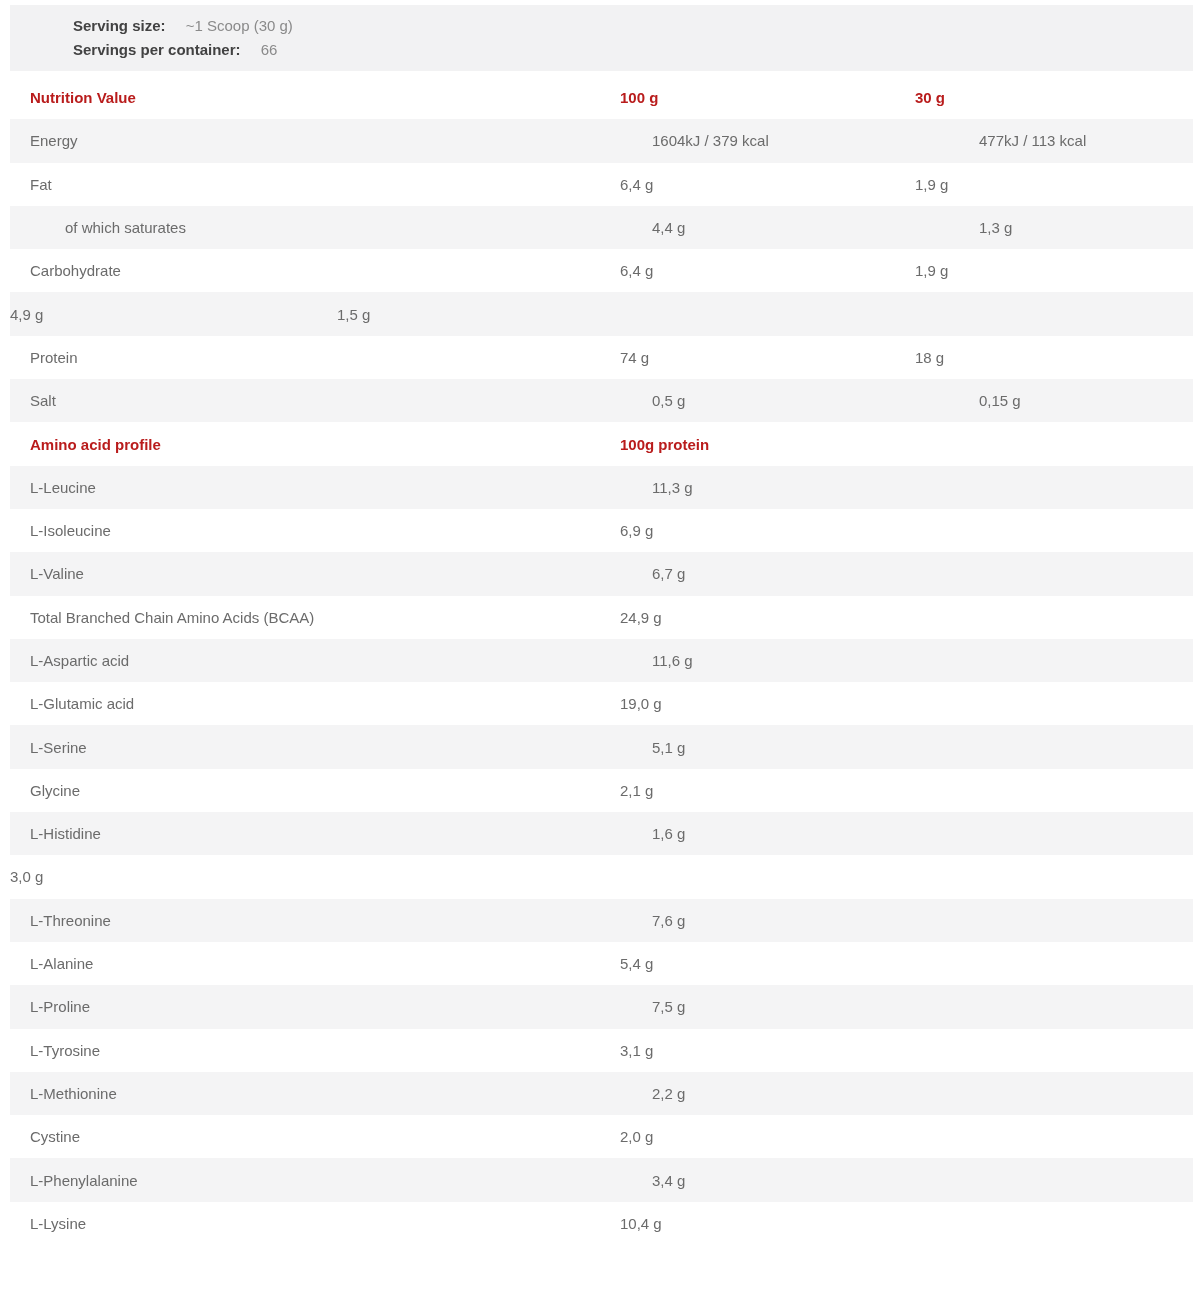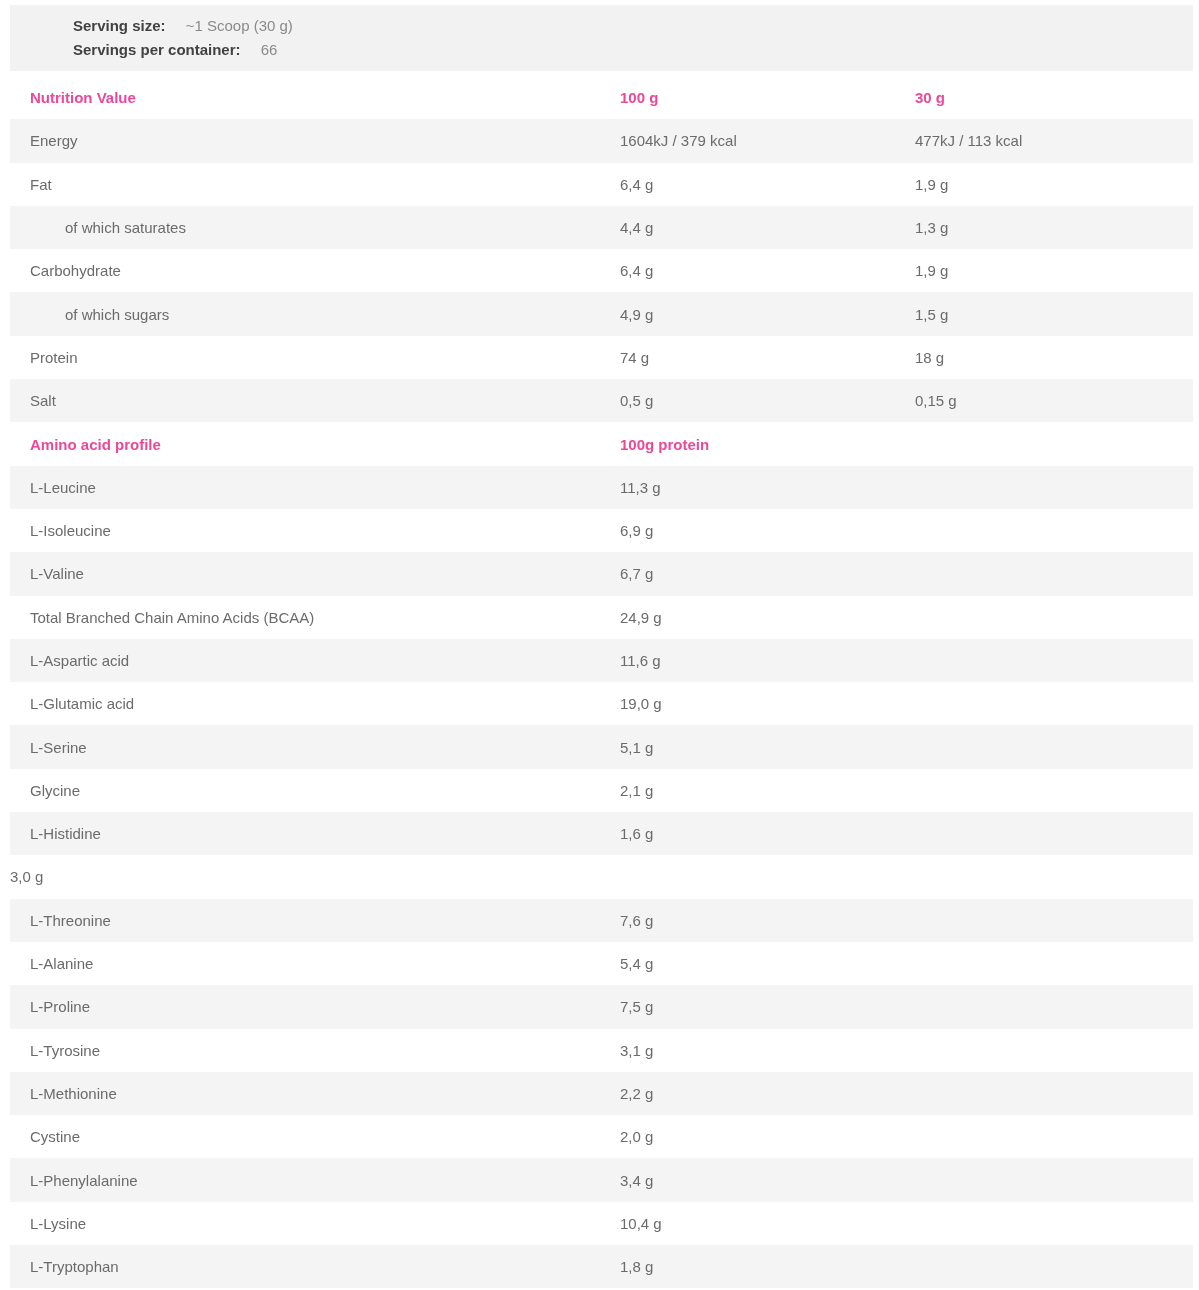--- a/index.html
+++ b/index.html
@@ -41,24 +41,25 @@
   }
   .row {
     display: flex;
     align-items: center;
     height: 43.3px;
     font-size: 15px;
     color: #6b6b6b;
   }
   .row.alt {
     background: #f4f4f5;
+    gap: 32px;
   }
   .row.header-row {
     font-weight: 700;
-    color: #ec4899;
+    color: #b91c1c;
     background: #ffffff;
   }
   .c1 {
     width: 610px;
     padding-left: 20px;
     box-sizing: border-box;
     white-space: nowrap;
   }
   .c1.indent {
     padding-left: 55px;
@@ -105,21 +106,20 @@
           <div class="c1 indent">of which saturates</div>
           <div class="c2">4,4 g</div>
           <div class="c3">1,3 g</div>
         </div>
         <div class="row">
           <div class="c1">Carbohydrate</div>
           <div class="c2">6,4 g</div>
           <div class="c3">1,9 g</div>
         </div>
         <div class="row alt">
-          <div class="c1 indent">of which sugars</div>
           <div class="c2">4,9 g</div>
           <div class="c3">1,5 g</div>
         </div>
         <div class="row">
           <div class="c1">Protein</div>
           <div class="c2">74 g</div>
           <div class="c3">18 g</div>
         </div>
         <div class="row alt">
           <div class="c1">Salt</div>
@@ -217,21 +217,16 @@
         <div class="row alt">
           <div class="c1">L-Phenylalanine</div>
           <div class="c2">3,4 g</div>
           <div class="c3"></div>
         </div>
         <div class="row">
           <div class="c1">L-Lysine</div>
           <div class="c2">10,4 g</div>
           <div class="c3"></div>
         </div>
-        <div class="row alt">
-          <div class="c1">L-Tryptophan</div>
-          <div class="c2">1,8 g</div>
-          <div class="c3"></div>
-        </div>
       </div>
 
   </div>
 </div>
 
 </body></html>

